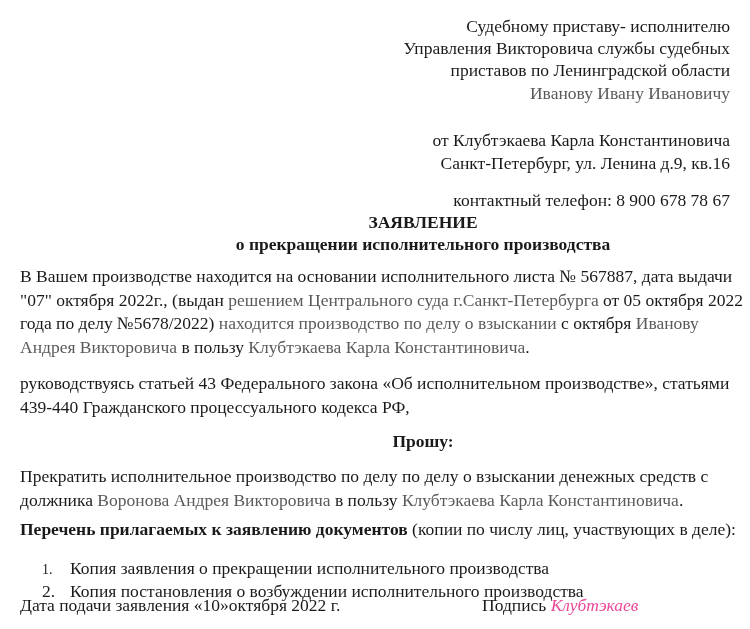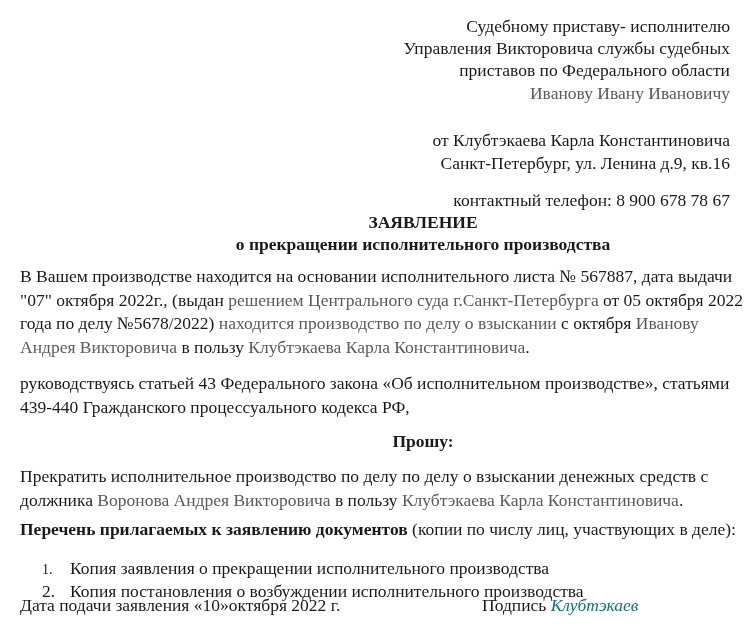--- a/index.html
+++ b/index.html
@@ -7,31 +7,31 @@
     width: 750px; height: 629px; overflow: hidden; position: relative;
     font-family: "Liberation Serif", "DejaVu Serif", serif;
     font-size: 17.5px; color: #1a1a1a;
   }
   .line { position: absolute; white-space: nowrap; line-height: 22px; }
   .right { right: 20px; text-align: left; }
   .left { left: 20px; }
   .center { left: 0; width: 750px; text-align: center; margin-left: 48px; }
   .bold { font-weight: bold; }
   .gray { color: #5a5a5a; }
-  .sig { color: #0f766e; font-style: italic; text-align: right; }
+  .sig { color: #ec4899; font-style: italic; text-align: right; }
   .num { display: inline-block; width: 28px; text-align: left; }
   .num.small { font-size: 14px; }
 </style>
 </head>
 <body>
 
 <div>
   <div class="line right" style="top:15px">Судебному приставу- исполнителю</div>
   <div class="line right" style="top:37px">Управления Викторовича службы судебных</div>
-  <div class="line right" style="top:59px">приставов по Федерального области</div>
+  <div class="line right" style="top:59px">приставов по Ленинградской области</div>
   <div class="line right gray" style="top:82px">Иванову Ивану Ивановичу</div>
 </div>
 
 <div>
   <div class="line right" style="top:129px"><span>от </span><span>Клубтэкаева Карла Константиновича</span></div>
   <div class="line right" style="top:152px">Санкт-Петербург, ул. Ленина д.9, кв.16</div>
   <div class="line right" style="top:189px">контактный телефон: 8 900 678 78 67</div>
 </div>
 
 <div>

